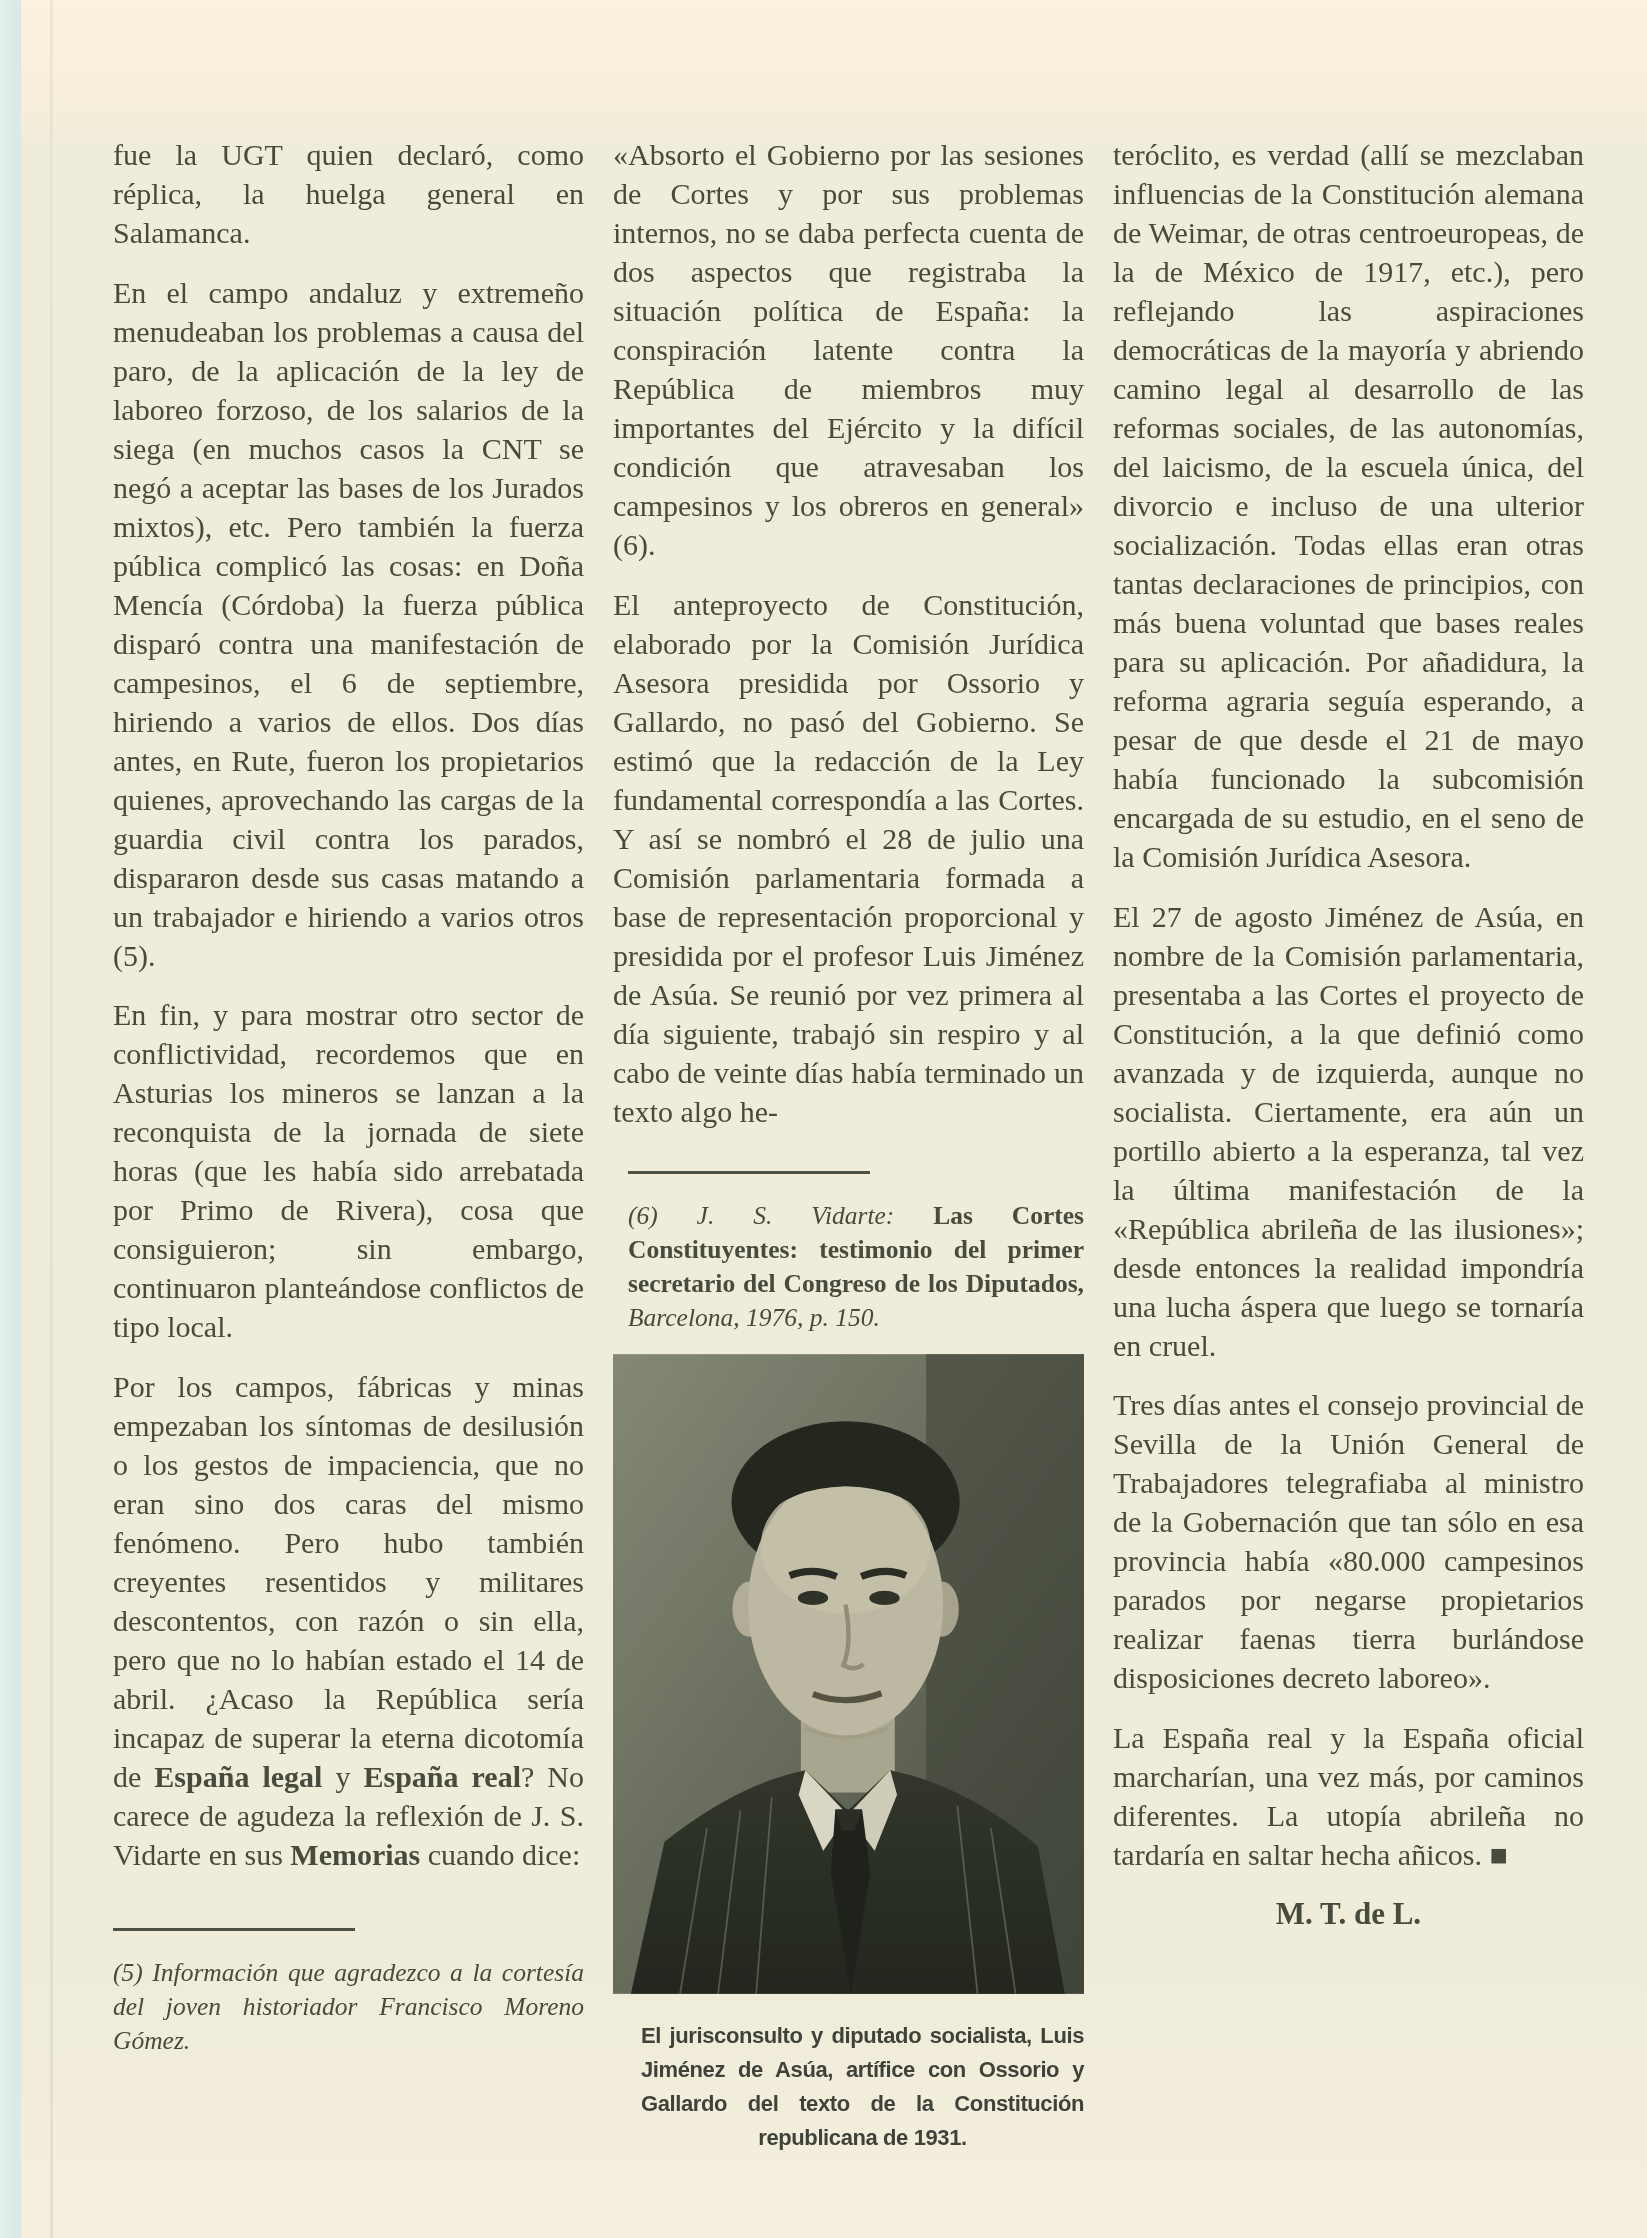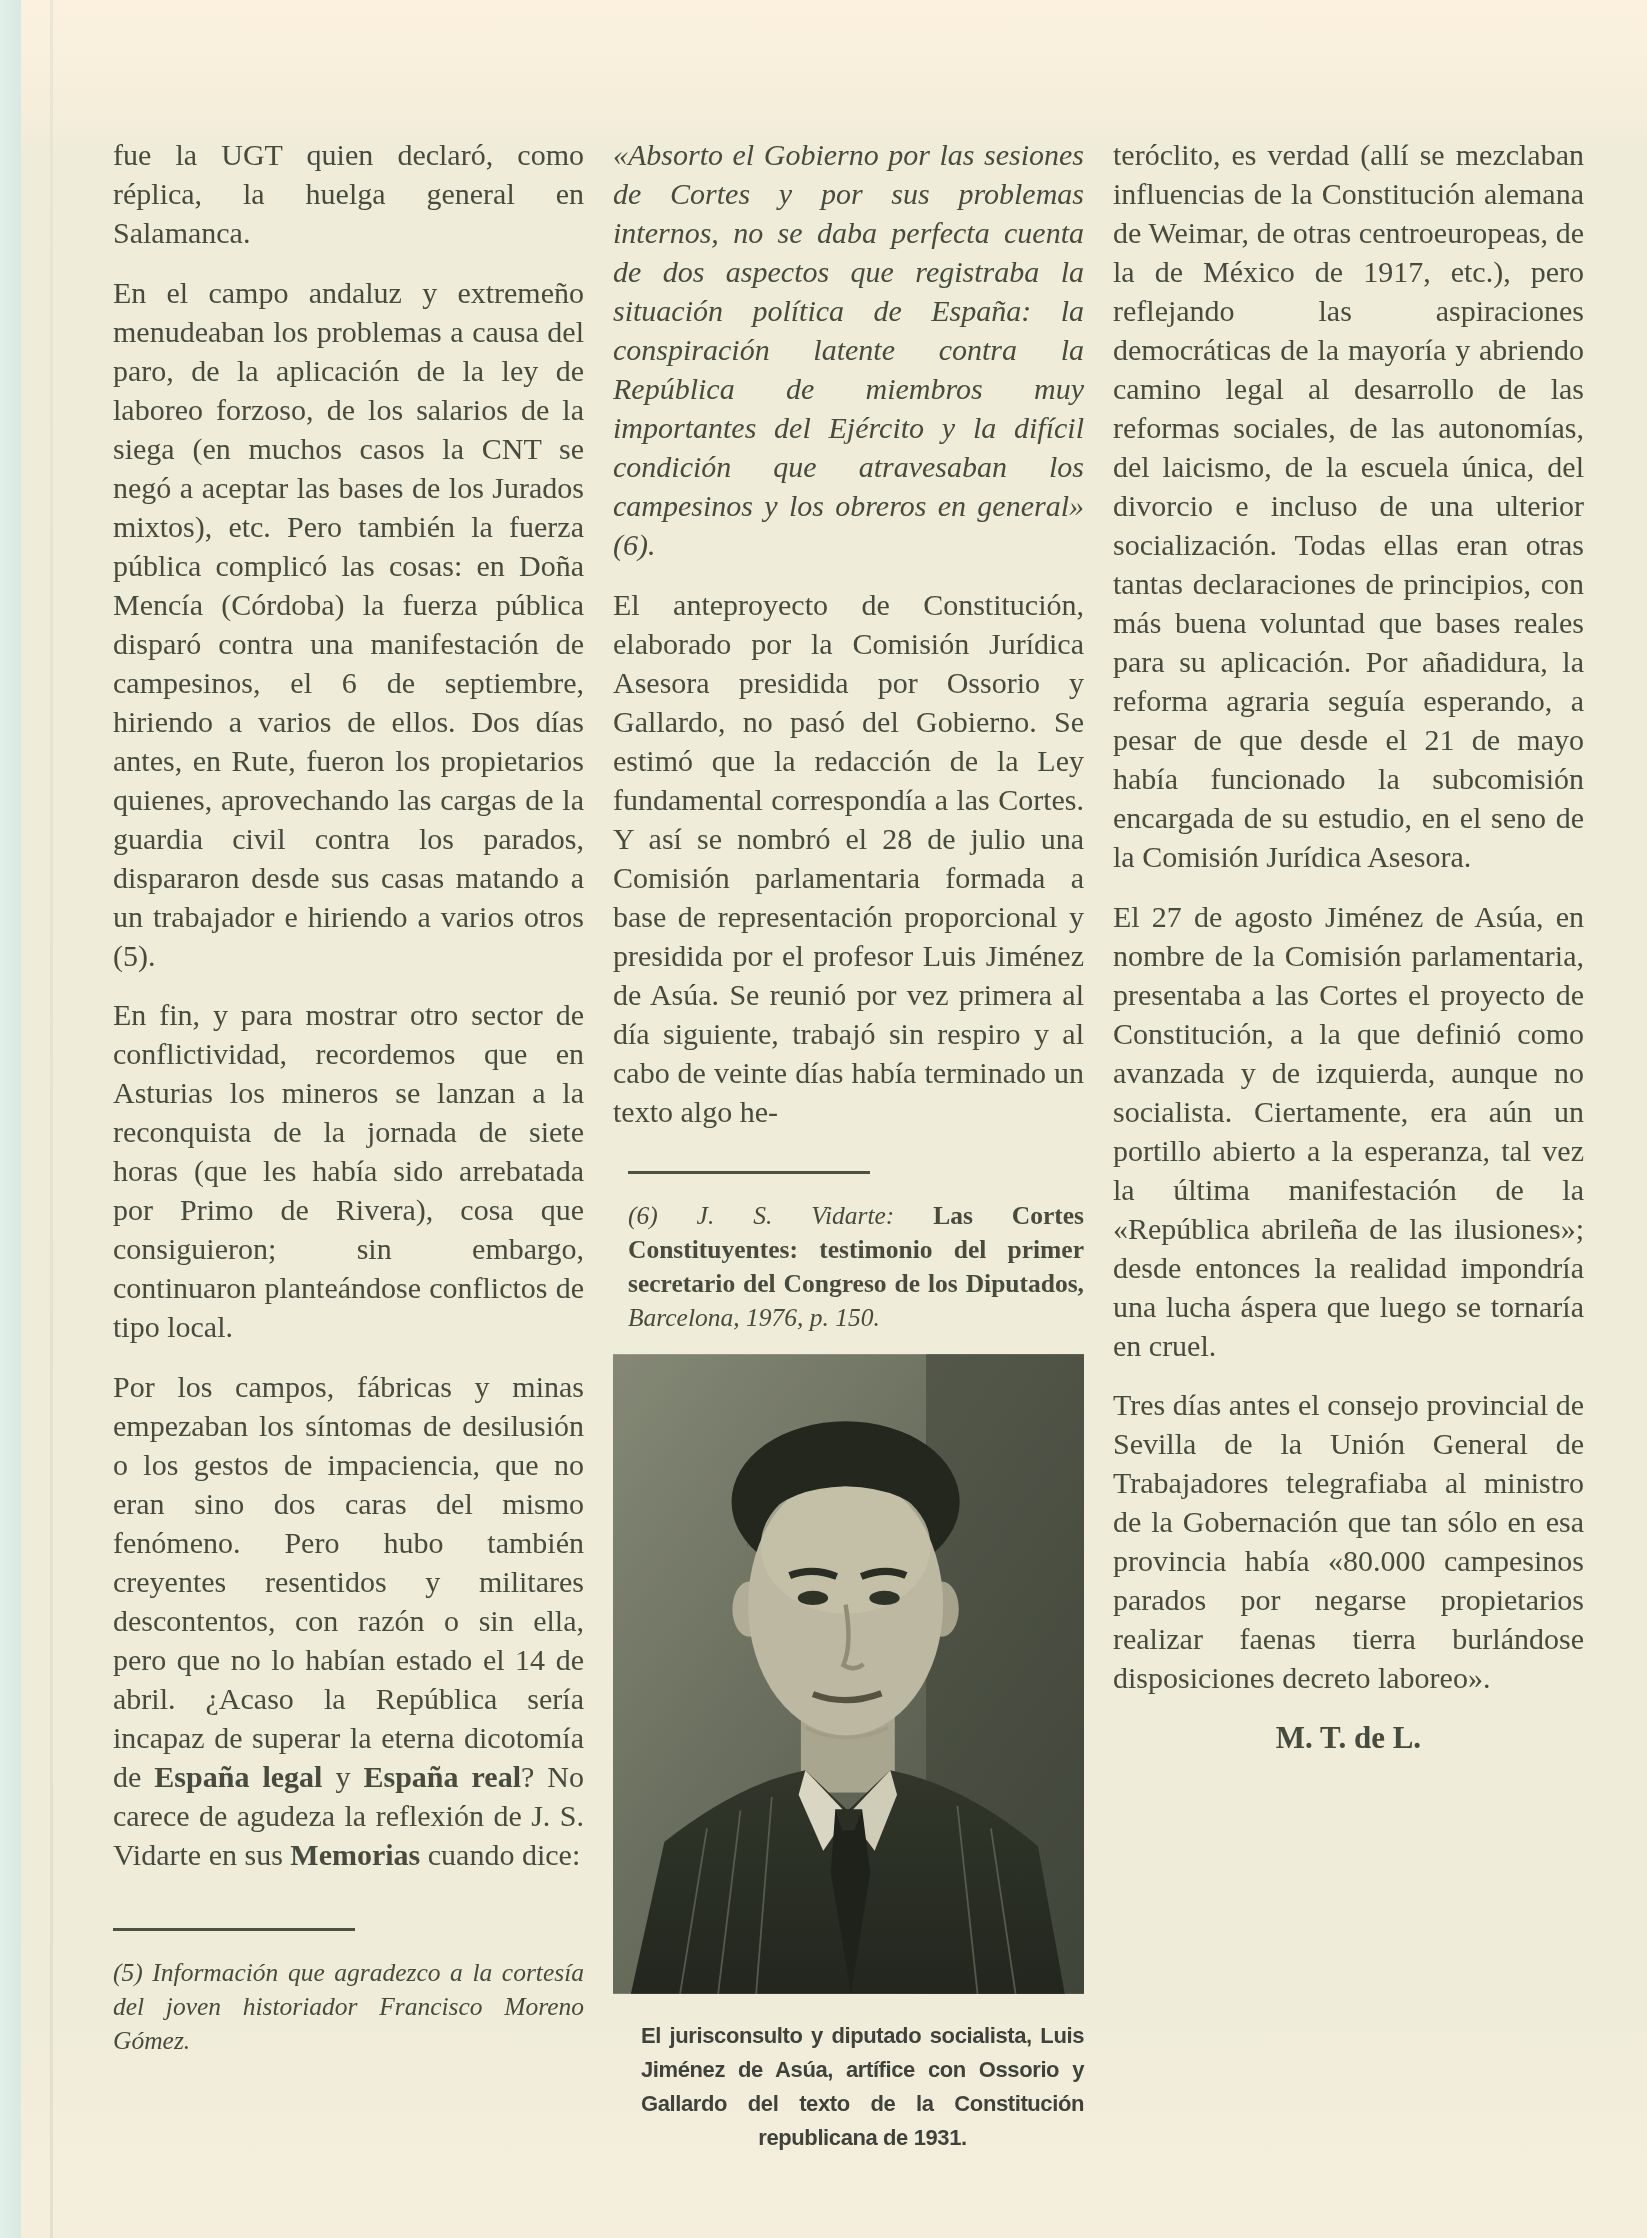--- a/index.html
+++ b/index.html
@@ -23,21 +23,21 @@
   .cols{
     position:absolute;left:113px;top:135px;width:1478px;
     display:grid;grid-template-columns:471px 471px 471px;column-gap:31px;gap:29px;
   }
   .col{min-width:0;}
   .para{
     margin:0 0 20.6px 0;
     font-size:30px;line-height:39px;
     text-align:justify;
   }
-  .para.italic{font-style:italic;}
+  .para.italic{}
   .fnblock{margin-top:54px;}
   .fnrule{width:242px;height:0;border-top:3.1px solid #4d5143;margin:0 0 25px 0;}
   .fn{
     font-size:25.5px;line-height:34px;text-align:justify;margin:0;
   }
   .fn .it{font-style:italic;}
   .fn .bd{font-weight:bold;font-style:normal;}
   b{font-weight:bold;}
   .photo-wrap{margin-top:19.7px;}
   .photo-wrap svg{display:block;width:471px;height:640px;}
@@ -145,19 +145,20 @@
           <rect x="0" y="0" width="1053" height="1430" fill="#2c2f27" opacity="0.08"></rect>
         </svg>
       </div>
       <p class="caption">El jurisconsulto y diputado socialista, Luis Jiménez de Asúa, artífice con Ossorio y Gallardo del texto de la Constitución republicana de 1931.</p>
     </div>
 
     <div class="col">
       <p class="para">teróclito, es verdad (allí se mezclaban influencias de la Constitución alemana de Weimar, de otras centroeuropeas, de la de México de 1917, etc.), pero reflejando las aspiraciones democráticas de la mayoría y abriendo camino legal al desarrollo de las reformas sociales, de las autonomías, del laicismo, de la escuela única, del divorcio e incluso de una ulterior socialización. Todas ellas eran otras tantas declaraciones de principios, con más buena voluntad que bases reales para su aplicación. Por añadidura, la reforma agraria seguía esperando, a pesar de que desde el 21 de mayo había funcionado la subcomisión encargada de su estudio, en el seno de la Comisión Jurídica Asesora.</p>
       <p class="para">El 27 de agosto Jiménez de Asúa, en nombre de la Comisión parlamentaria, presentaba a las Cortes el proyecto de Constitución, a la que definió como avanzada y de izquierda, aunque no socialista. Ciertamente, era aún un portillo abierto a la esperanza, tal vez la última manifestación de la «República abrileña de las ilusiones»; desde entonces la realidad impondría una lucha áspera que luego se tornaría en cruel.</p>
       <p class="para">Tres días antes el consejo provincial de Sevilla de la Unión General de Trabajadores telegrafiaba al ministro de la Gobernación que tan sólo en esa provincia había «80.000 campesinos parados por negarse propietarios realizar faenas tierra burlándose disposiciones decreto laboreo».</p>
+      <p class="para"><span>La España real y la España oficial marcharían, una vez más, por caminos diferentes. La utopía abrileña no tardaría en saltar hecha añicos. </span><span class="end-mark">■</span></p>
       <p class="signature">M. T. de L.</p>
     </div>
 
   </div>
 
 </div>
 
 
 </body></html>

